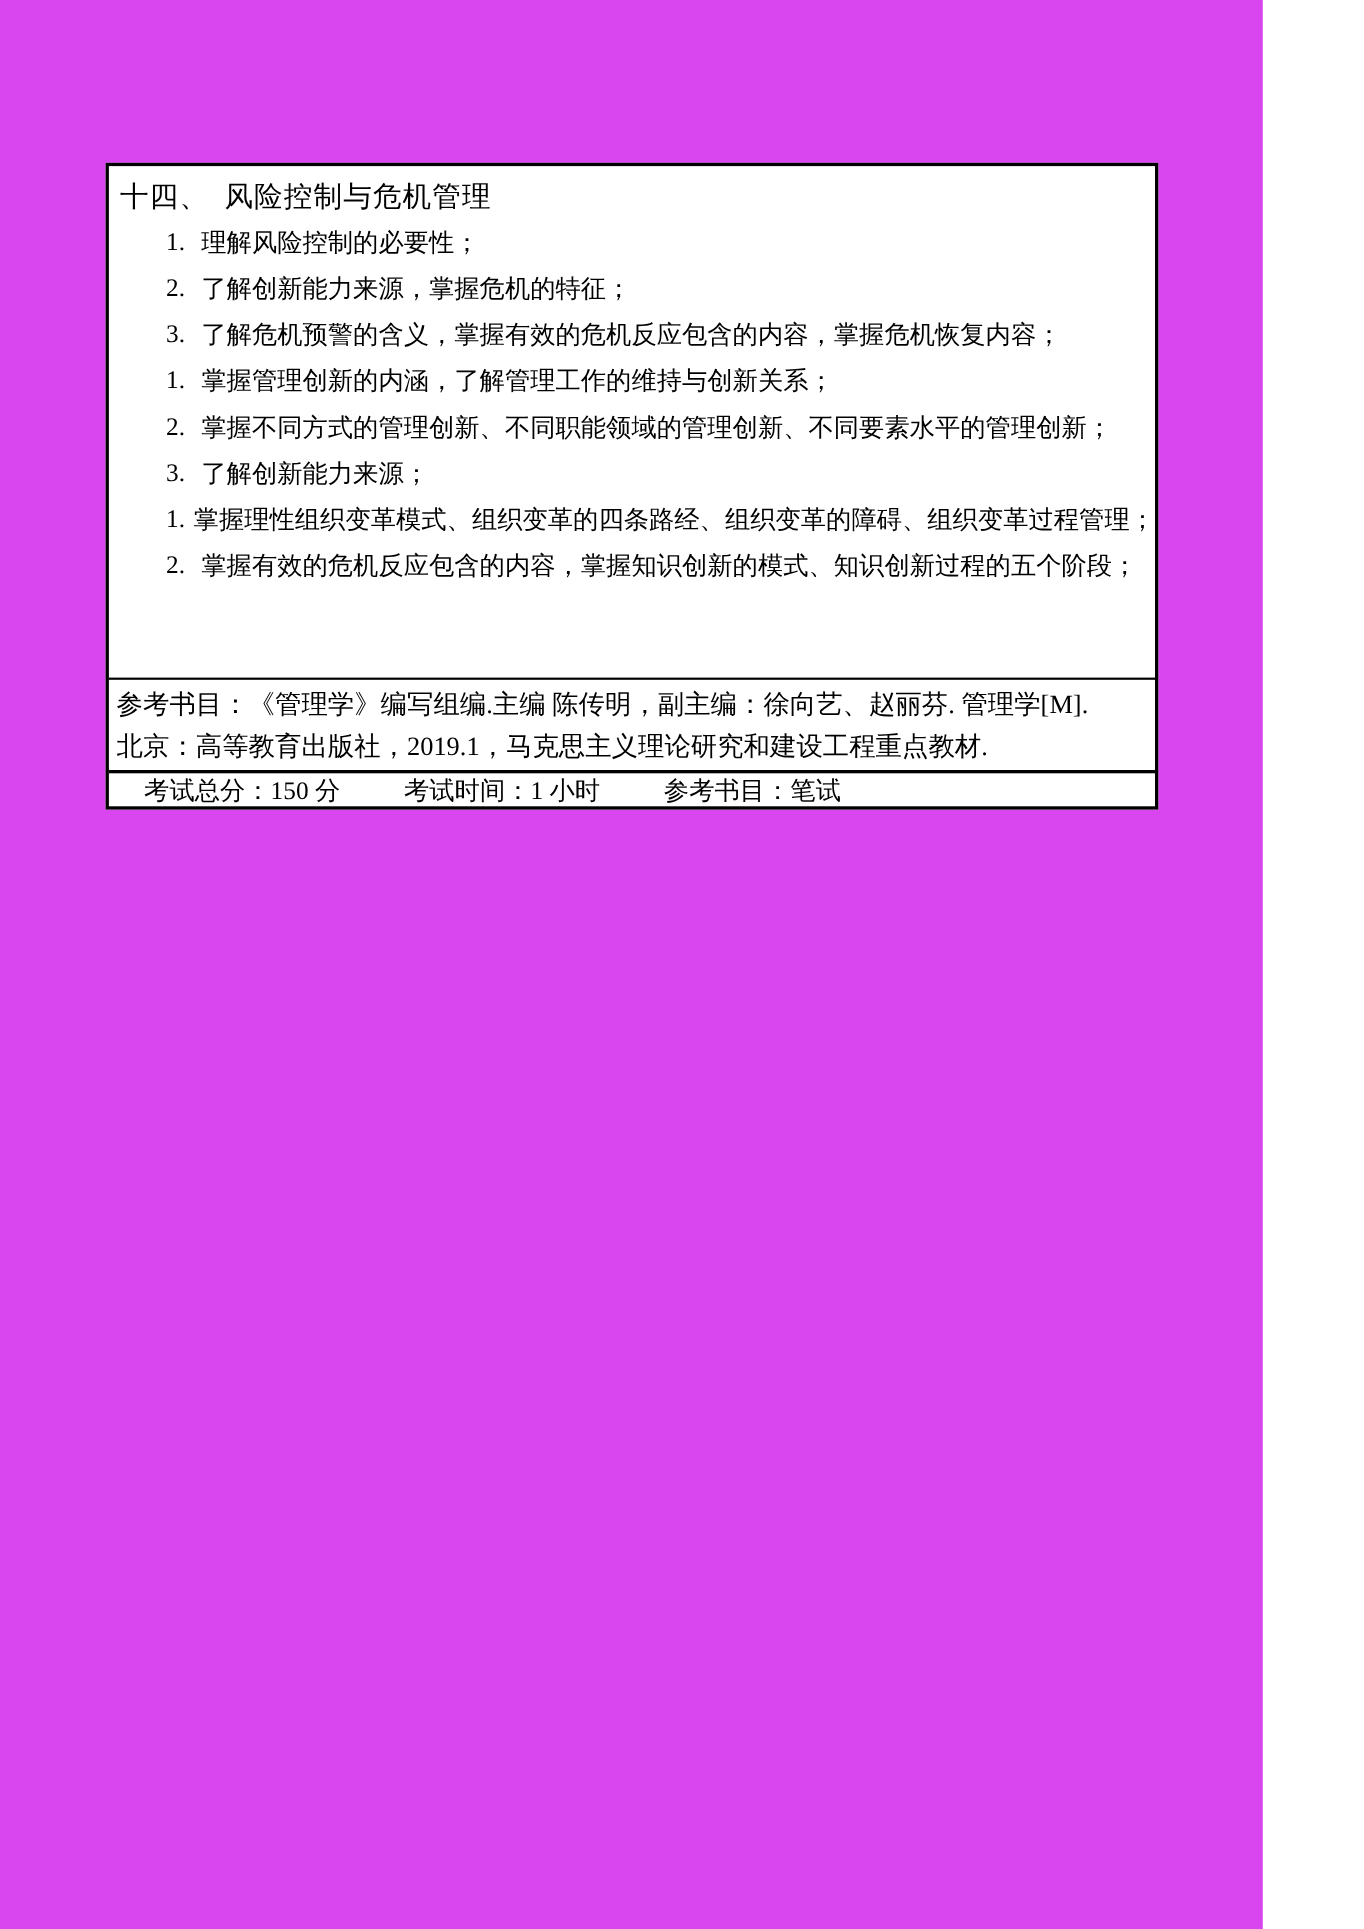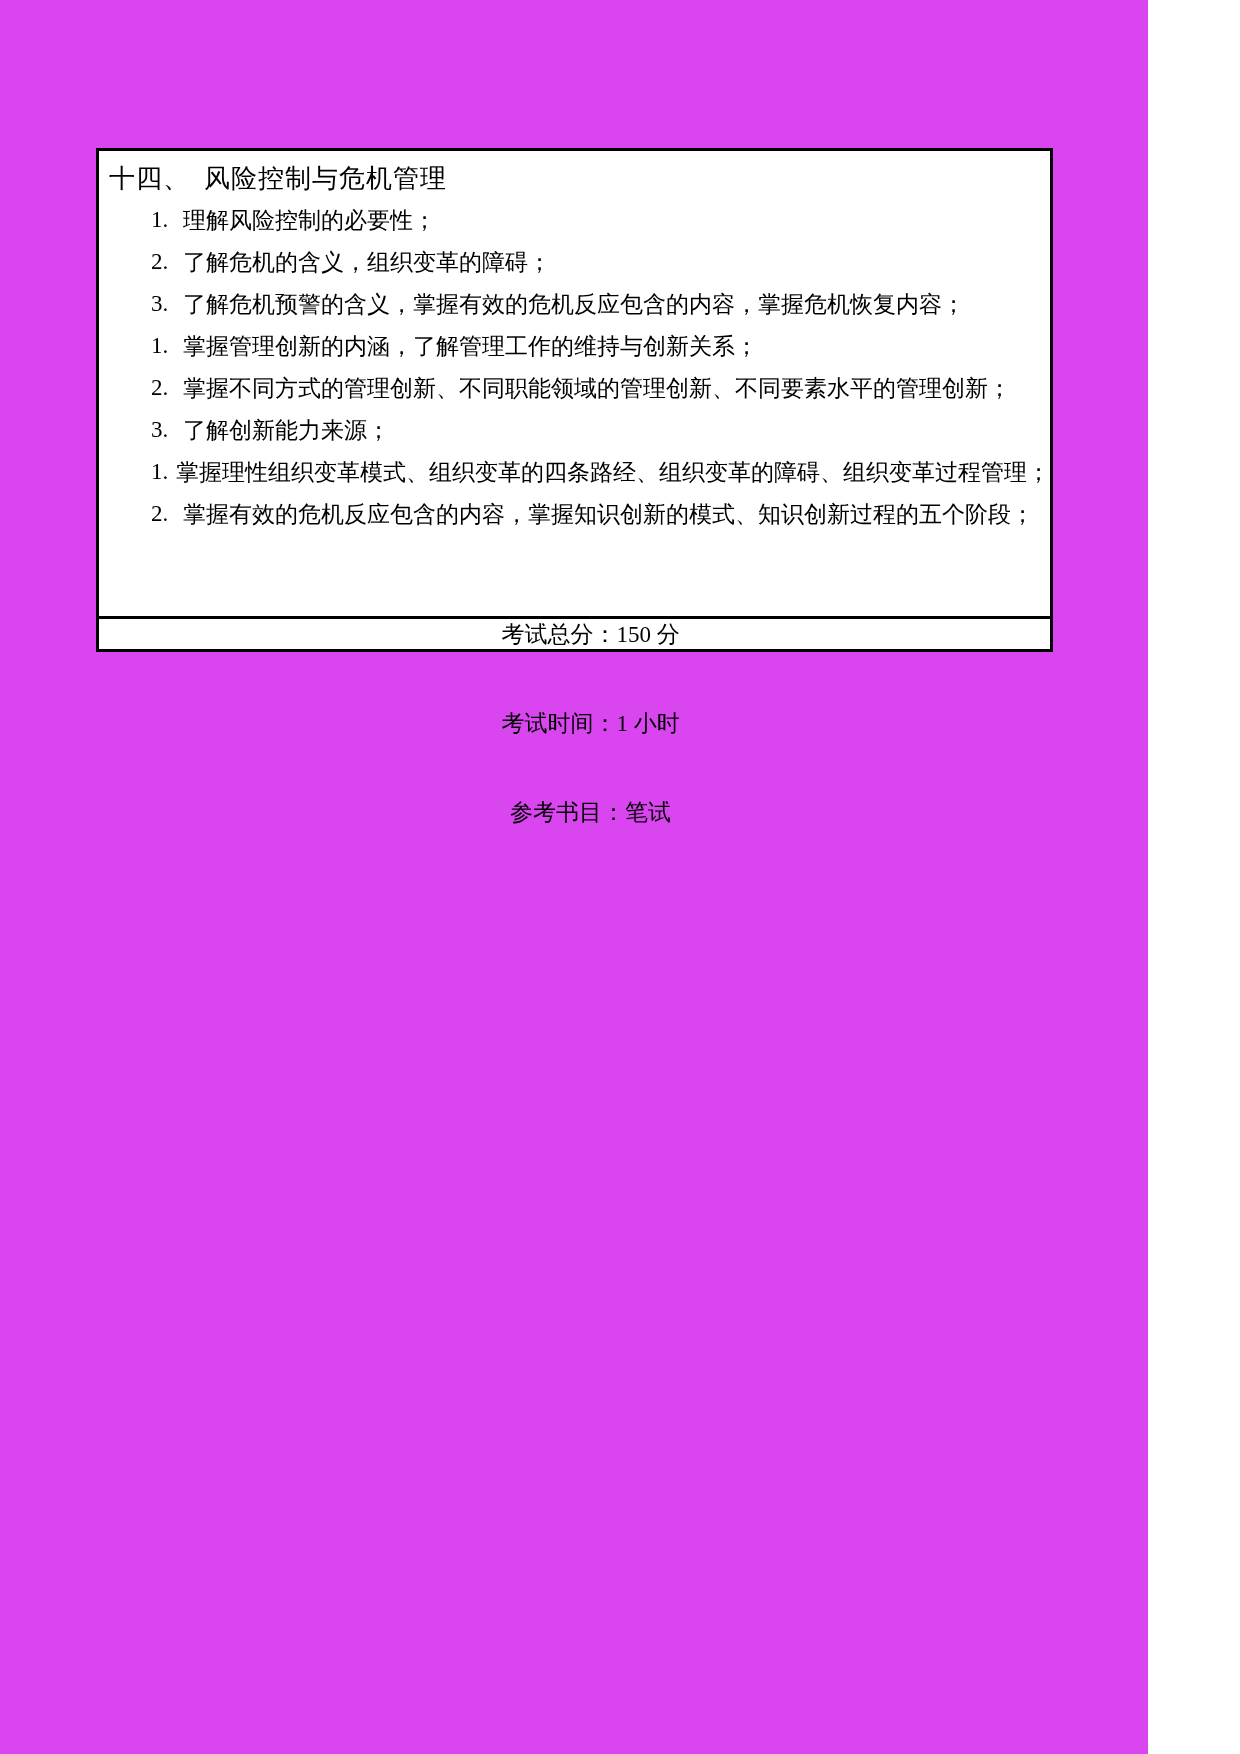--- a/index.html
+++ b/index.html
@@ -58,42 +58,41 @@
   .reference-row .ref-line { white-space: nowrap; }
   .exam-row {
     border-top: 3px solid #000000;
     height: 33px;
     display: flex;
     align-items: center;
     padding-left: 32px;
     gap: 58px;
     font-size: 23px;
     white-space: nowrap;
-    flex-direction: column;
   }
 </style>
 </head>
 <body>
 
 <div class="page">
   <div class="doc-table">
 
     <div class="content-row">
 
       <div class="line section-heading">
         <span class="sec-num">十四、</span>
         <span class="sec-title">风险控制与危机管理</span>
       </div>
       <div class="line item">
         <span class="item-num">1.</span>
         <span class="item-text">理解风险控制的必要性；</span>
       </div>
       <div class="line item">
         <span class="item-num">2.</span>
-        <span class="item-text">了解危机的含义，组织变革的障碍；</span>
+        <span class="item-text">了解创新能力来源，掌握危机的特征；</span>
       </div>
       <div class="line item">
         <span class="item-num">3.</span>
         <span class="item-text">了解危机预警的含义，掌握有效的危机反应包含的内容，掌握危机恢复内容；</span>
       </div>
 
       <div class="line item">
         <span class="item-num">1.</span>
         <span class="item-text">掌握管理创新的内涵，了解管理工作的维持与创新关系；</span>
       </div>
@@ -110,20 +109,24 @@
         <span class="item-num">1.</span>
         <span class="item-text">掌握理性组织变革模式、组织变革的四条路经、组织变革的障碍、组织变革过程管理；</span>
       </div>
       <div class="line item">
         <span class="item-num">2.</span>
         <span class="item-text">掌握有效的危机反应包含的内容，掌握知识创新的模式、知识创新过程的五个阶段；</span>
       </div>
 
     </div>
 
+    <div class="reference-row">
+      <div class="ref-line">参考书目：《管理学》编写组编.主编 陈传明，副主编：徐向艺、赵丽芬. 管理学[M].</div>
+      <div class="ref-line">北京：高等教育出版社，2019.1，马克思主义理论研究和建设工程重点教材.</div>
+    </div>
 
     <div class="exam-row">
       <span>考试总分：150 分</span>
       <span>考试时间：1 小时</span>
       <span>参考书目：笔试</span>
     </div>
 
   </div>
 </div>
 

